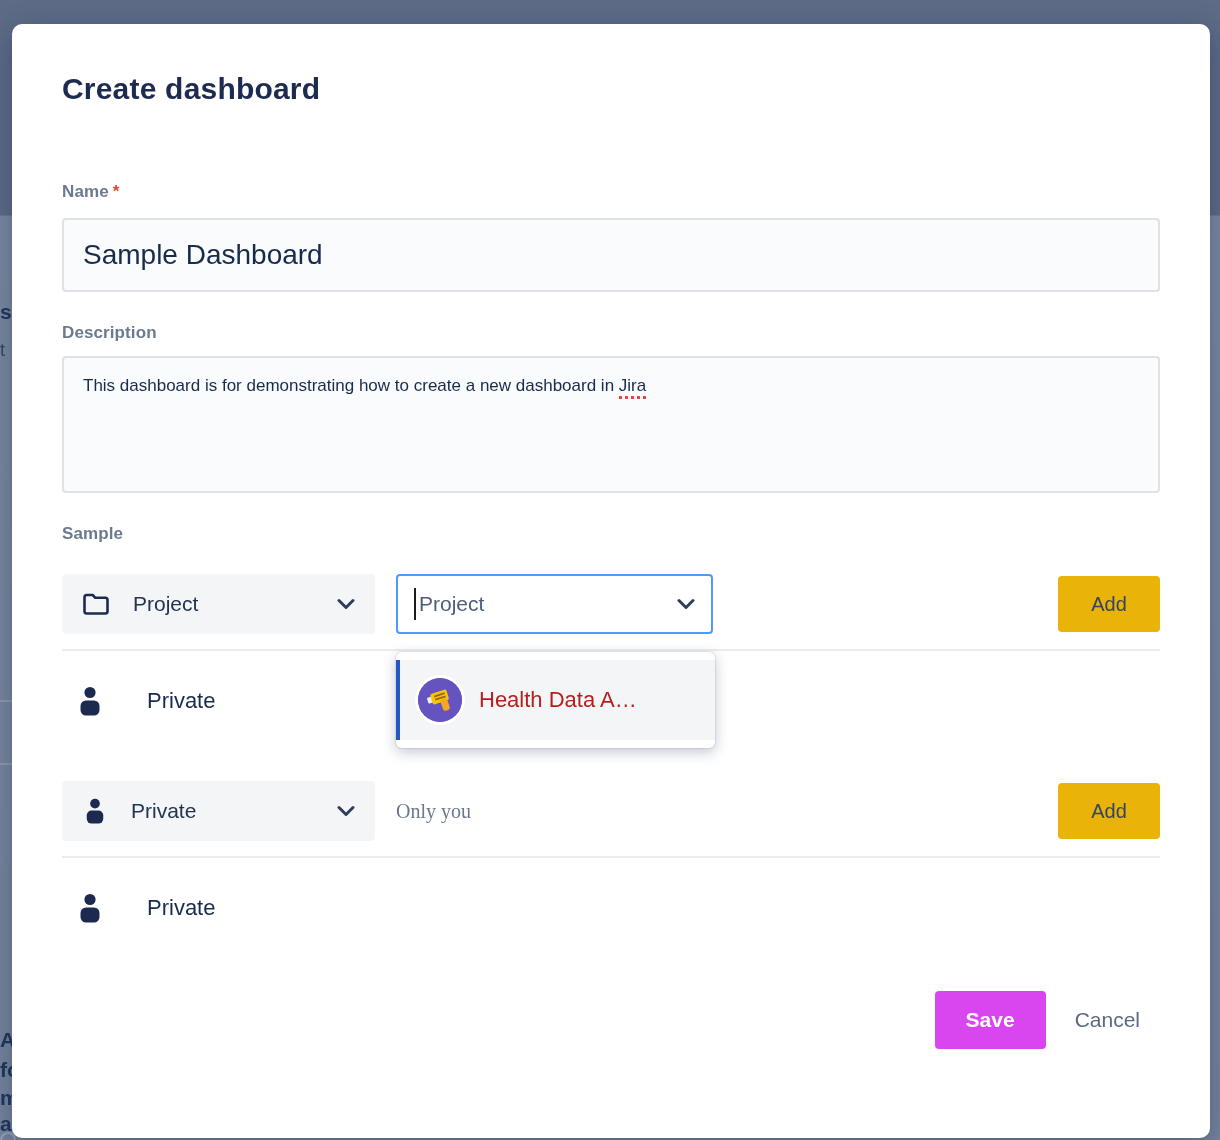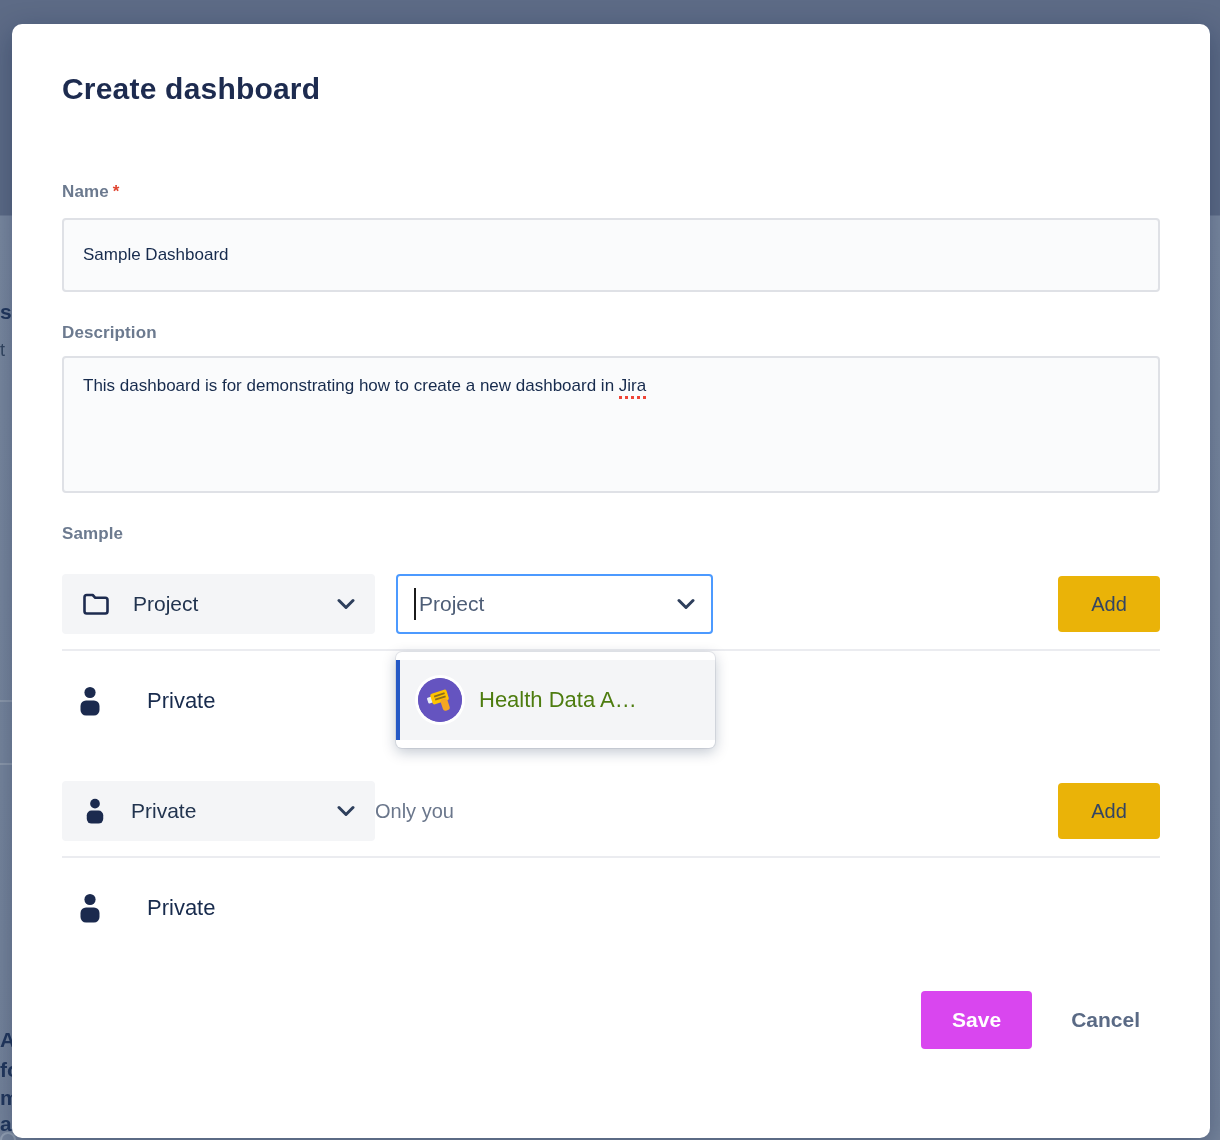--- a/index.html
+++ b/index.html
@@ -34,21 +34,21 @@
   }
   .label-name{margin-top:76px;}
   .label-desc{margin-top:31px;}
   .label-viewers{margin-top:31px;}
   .label-editors{margin-top:12px;}
   .required{color:#e04530;margin-left:4px;font-size:17px;font-weight:700;}
 
   .text-input{
     margin-top:16px;height:74px;border:2px solid #dfe1e6;border-radius:4px;background:#fafbfc;
     display:flex;align-items:center;padding:0 19px;box-sizing:border-box;
-    font-size:17px;color:#172b4d;
+    font-size:28px;color:#172b4d;
   }
   .textarea{
     margin-top:13px;height:137px;border:2px solid #dfe1e6;border-radius:4px;background:#fafbfc;
     padding:16px 19px;box-sizing:border-box;font-size:17px;color:#172b4d;line-height:1.4;
   }
   .squiggle{border-bottom:3px dotted #ef4436;padding-bottom:1px;}
 
   .viewers-area{position:relative;}
   .perm-row{
     margin-top:30px;height:60px;display:flex;align-items:center;
@@ -71,45 +71,45 @@
   .add-btn{
     margin-left:auto;width:102px;height:56px;background:#eab308;border:none;border-radius:4px;
     font-family:inherit;font-size:20px;font-weight:500;color:#344563;cursor:pointer;
   }
   .divider{margin-top:15px;height:2px;background:#ebecf0;}
 
   .access-row{height:100px;display:flex;align-items:center;}
   .access-row .access-label{font-size:22px;color:#182b4d;margin-left:42px;}
   .access-row .icon{margin-left:13px;}
 
-  .only-you{font-size:20px;color:#6b778c;}
+  .only-you{font-size:20px;color:#6b778c;margin-left:21px;font-family:Liberation Serif, serif;}
 
   .menu{
     position:absolute;left:334px;top:78px;width:319px;background:#fff;border-radius:6px;
     box-shadow:0 0 0 1px rgba(9,30,66,.08),0 4px 14px rgba(9,30,66,.25);
     padding:8px 0;z-index:20;
   }
   .menu-item{
     height:80px;display:flex;align-items:center;background:#f4f5f7;
     border-left:4px solid #2458c5;padding-left:18px;box-sizing:border-box;cursor:pointer;
   }
   .avatar{
     width:44px;height:44px;border-radius:50%;background:#6554c0;flex:none;
     box-shadow:0 0 0 3px #ffffff;display:flex;align-items:center;justify-content:center;overflow:hidden;
   }
-  .menu-item .item-label{font-size:22px;color:#4d7c0f;margin-left:17px;white-space:nowrap;}
+  .menu-item .item-label{font-size:22px;color:#b91c1c;margin-left:17px;white-space:nowrap;}
 
   .footer{margin-top:33px;display:flex;align-items:center;justify-content:flex-end;}
   .save-btn{
     width:111px;height:58px;background:#d946ef;border:none;border-radius:4px;
     font-family:inherit;font-size:21px;font-weight:700;color:#ffffff;cursor:pointer;
   }
   .cancel-btn{
-    background:none;border:none;font-family:inherit;font-size:21px;font-weight:700;color:#5a6a85;
-    margin-left:33px;margin-right:14px;cursor:pointer;
+    background:none;border:none;font-family:inherit;font-size:21px;font-weight:400;color:#5a6a85;
+    margin-left:23px;margin-right:14px;cursor:pointer;
   }
 </style>
 </head>
 <body>
 
 <span class="frag frag-s">s</span>
 <span class="frag frag-t">t</span>
 <span class="frag frag-ac">AC</span>
 <span class="frag frag-f">fo</span>
 <span class="frag frag-m">m</span>

